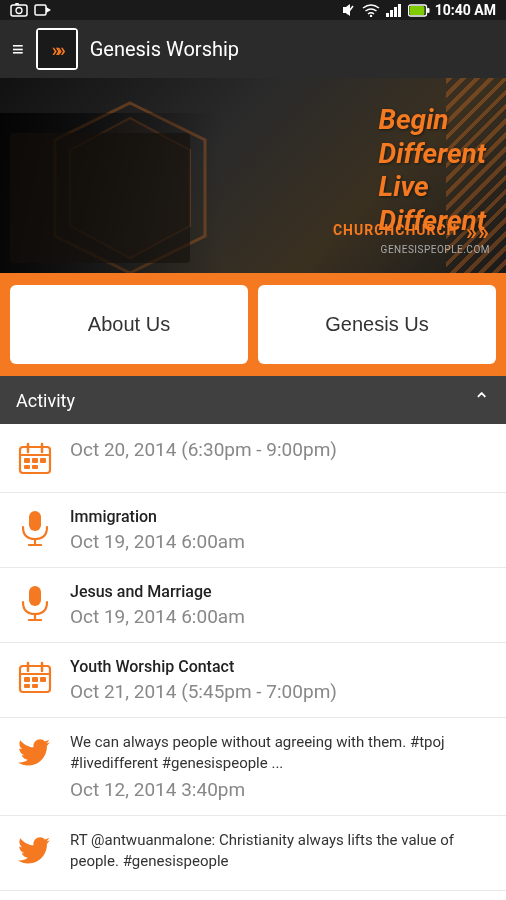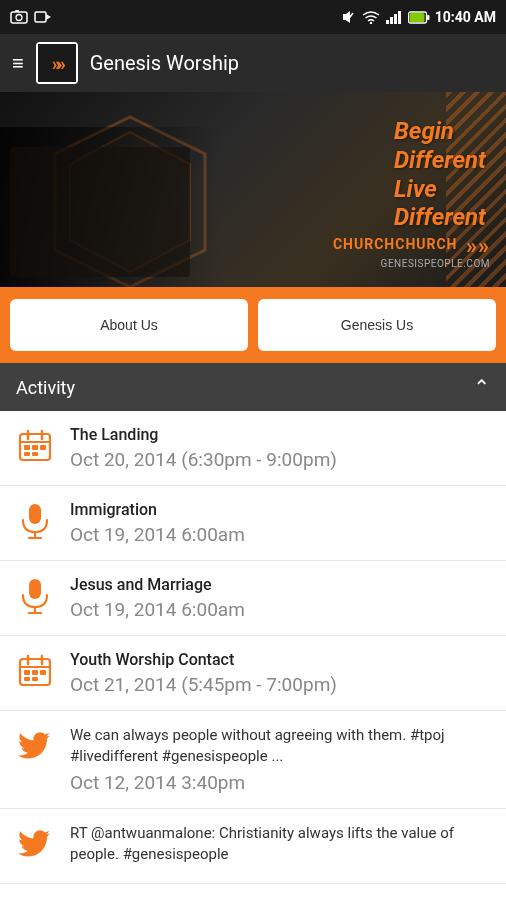--- a/index.html
+++ b/index.html
@@ -7,21 +7,21 @@
       width: 506px;
       min-height: 900px;
       font-family: 'Roboto', Arial, sans-serif;
       background: #fff;
       overflow-x: hidden;
     }
 
     
     .status-bar {
       background: #1a1a1a;
-      height: 34px;
+      height: 20px;
       display: flex;
       align-items: center;
       justify-content: space-between;
       padding: 0 10px;
       color: #fff;
       font-size: 13px;
       font-weight: 500;
     }
     .status-left { display: flex; gap: 6px; align-items: center; }
     .status-right { display: flex; align-items: center; gap: 5px; font-size: 14px; font-weight: bold; }
@@ -109,21 +109,21 @@
       background: rgba(20,15,10,0.6);
       border-radius: 4px;
     }
     .banner-text {
       position: absolute;
       right: 20px;
       top: 25px;
     }
     .banner-text-line {
       color: #f47920;
-      font-size: 24px;
+      font-size: 28px;
       font-weight: bold;
       font-style: italic;
       line-height: 1.2;
       text-shadow: 1px 1px 3px rgba(0,0,0,0.5);
     }
     .banner-branding {
       position: absolute;
       bottom: 18px;
       right: 16px;
       text-align: right;
@@ -170,22 +170,22 @@
       background: #f47920;
       padding: 12px 10px;
       display: flex;
       gap: 10px;
     }
     .action-btn {
       flex: 1;
       background: #fff;
       border: none;
       border-radius: 6px;
-      padding: 18px 10px;
-      font-size: 14px;
+      padding: 28px 10px;
+      font-size: 20px;
       color: #333;
       cursor: pointer;
       font-weight: 400;
     }
 
     
     .activity-header {
       background: #404040;
       height: 48px;
       display: flex;
@@ -348,21 +348,20 @@
         <line x1="10" y1="2" x2="10" y2="10" stroke="#f47920" stroke-width="2.5" stroke-linecap="round"></line>
         <line x1="24" y1="2" x2="24" y2="10" stroke="#f47920" stroke-width="2.5" stroke-linecap="round"></line>
         <rect x="6" y="16" width="6" height="5" rx="1" fill="#f47920"></rect>
         <rect x="14" y="16" width="6" height="5" rx="1" fill="#f47920"></rect>
         <rect x="22" y="16" width="6" height="5" rx="1" fill="#f47920"></rect>
         <rect x="6" y="23" width="6" height="4" rx="1" fill="#f47920"></rect>
         <rect x="14" y="23" width="6" height="4" rx="1" fill="#f47920"></rect>
       </svg>
     </div>
     <div class="activity-content">
-      <div class="activity-name">The Landing</div>
       <div class="activity-date">Oct 20, 2014 (6:30pm - 9:00pm)</div>
     </div>
   </div>
 
   <div class="activity-item">
     <div class="activity-icon">
       <svg width="30" height="36" viewBox="0 0 30 36" fill="none">
         <rect x="9" y="1" width="12" height="20" rx="6" fill="#f47920"></rect>
         <path d="M3 17 Q3 29 15 29 Q27 29 27 17" stroke="#f47920" stroke-width="2.2" fill="none" stroke-linecap="round"></path>
         <line x1="15" y1="29" x2="15" y2="35" stroke="#f47920" stroke-width="2.2" stroke-linecap="round"></line>

